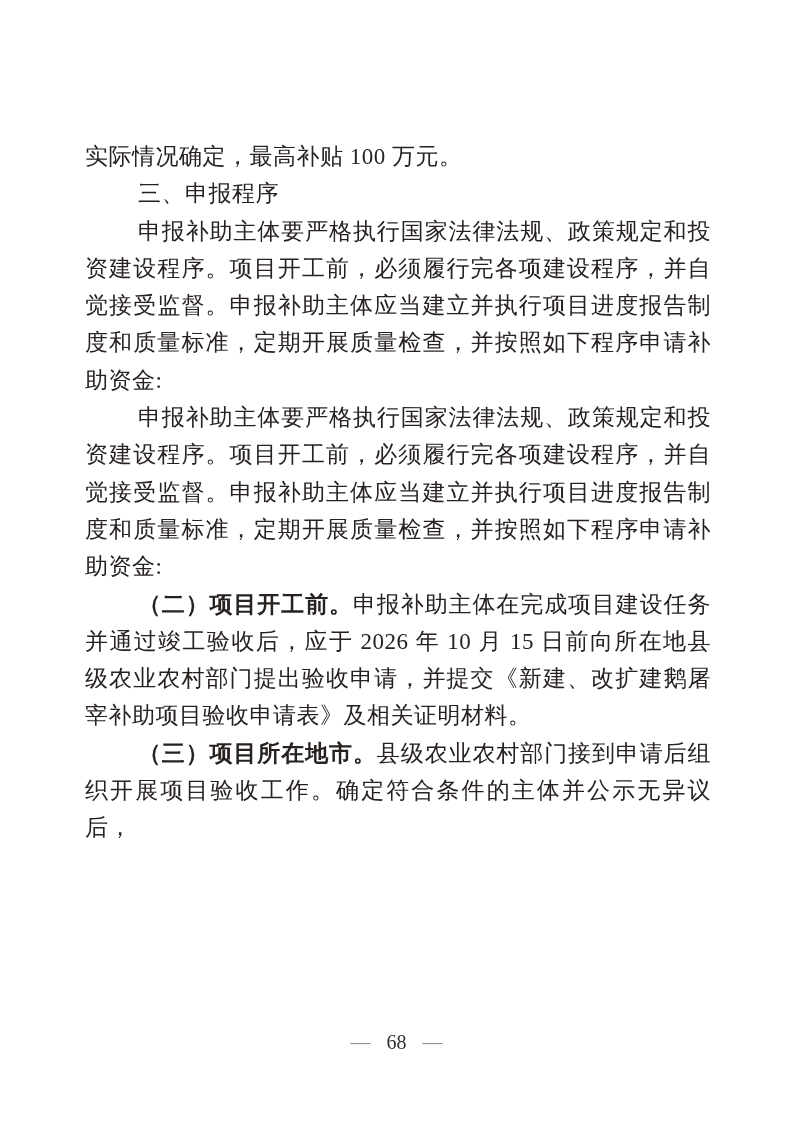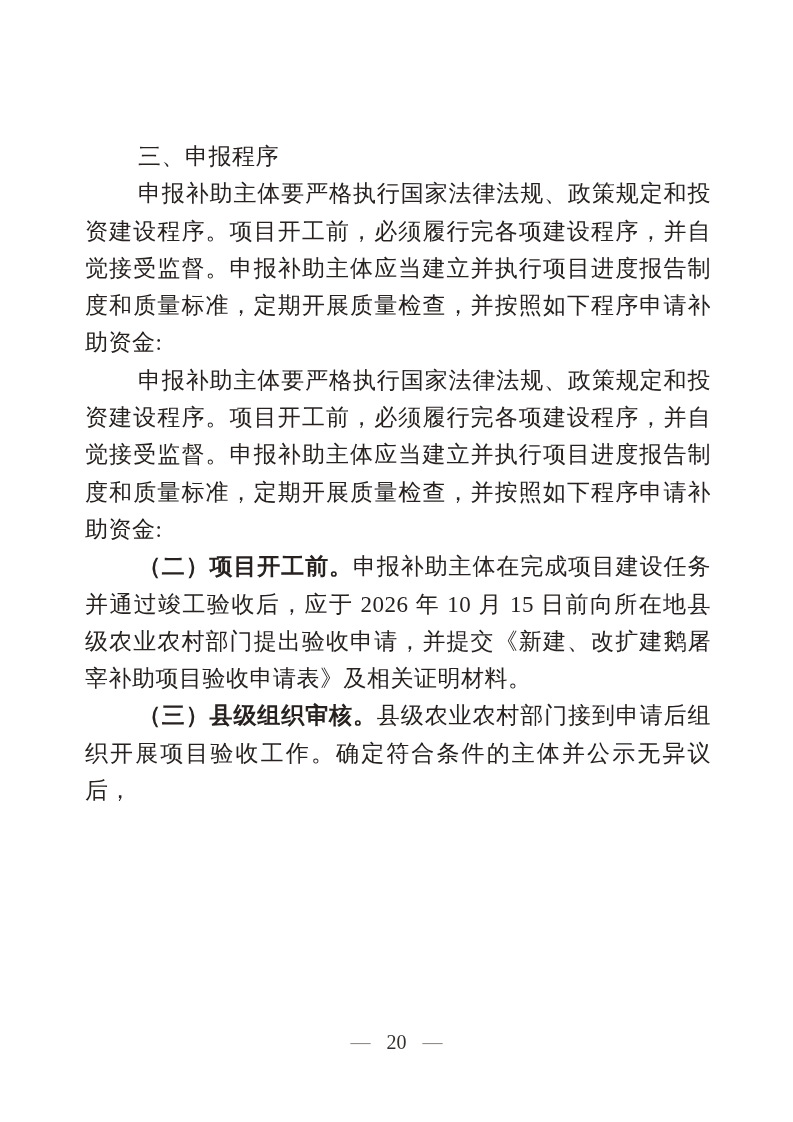--- a/index.html
+++ b/index.html
@@ -69,30 +69,31 @@
     color: #332f2d;
     margin: 0 16px;
   }
 </style>
 </head>
 <body>
 
 <div class="page">
   <div class="content">
 
+    <p class="bodytext no-indent">实际情况确定，最高补贴 100 万元。</p>
 
     <div class="heading">三、申报程序</div>
 
     <p class="bodytext indent"><span class="lead"></span><span>申报补助主体要严格执行国家法律法规、政策规定和投资建设程序。项目开工前，必须履行完各项建设程序，并自觉接受监督。申报补助主体应当建立并执行项目进度报告制度和质量标准，定期开展质量检查，并按照如下程序申请补助资金:</span></p>
 
     <p class="bodytext indent"><span class="lead"></span><span>申报补助主体要严格执行国家法律法规、政策规定和投资建设程序。项目开工前，必须履行完各项建设程序，并自觉接受监督。申报补助主体应当建立并执行项目进度报告制度和质量标准，定期开展质量检查，并按照如下程序申请补助资金:</span></p>
 
 
     <p class="bodytext indent"><span class="lead">（二）项目开工前。</span><span>申报补助主体在完成项目建设任务并通过竣工验收后，应于 2026 年 10 月 15 日前向所在地县级农业农村部门提出验收申请，并提交《新建、改扩建鹅屠宰补助项目验收申请表》及相关证明材料。</span></p>
 
-    <p class="bodytext indent"><span class="lead">（三）县级组织审核。</span><span>县级农业农村部门接到申请后组织开展项目验收工作。确定符合条件的主体并公示无异议后，</span></p>
+    <p class="bodytext indent"><span class="lead">（三）项目所在地市。</span><span>县级农业农村部门接到申请后组织开展项目验收工作。确定符合条件的主体并公示无异议后，</span></p>
 
   </div>
 
   <div class="footer">
-    <span class="dash">—</span><span class="pagenum">20</span><span class="dash">—</span>
+    <span class="dash">—</span><span class="pagenum">68</span><span class="dash">—</span>
   </div>
 </div>
 
 </body></html>

